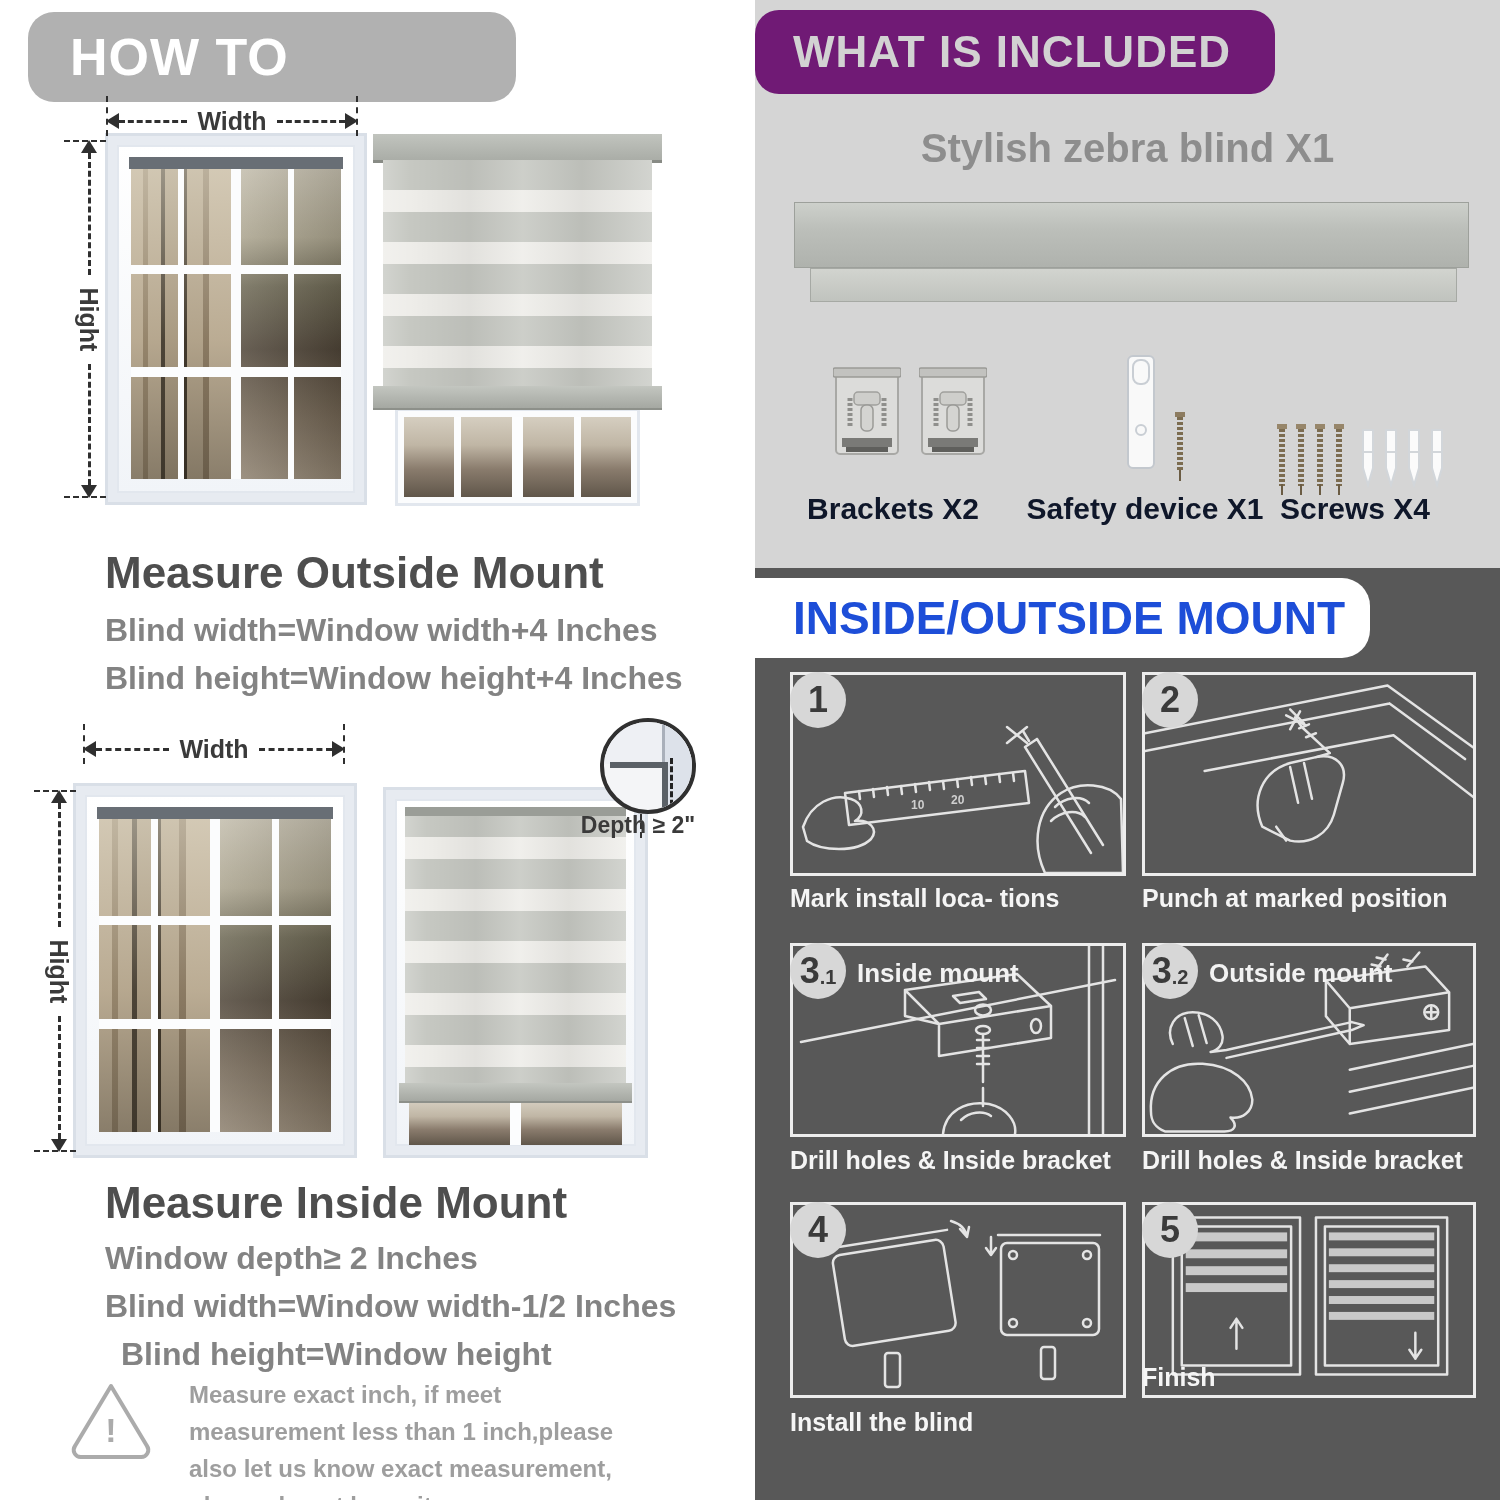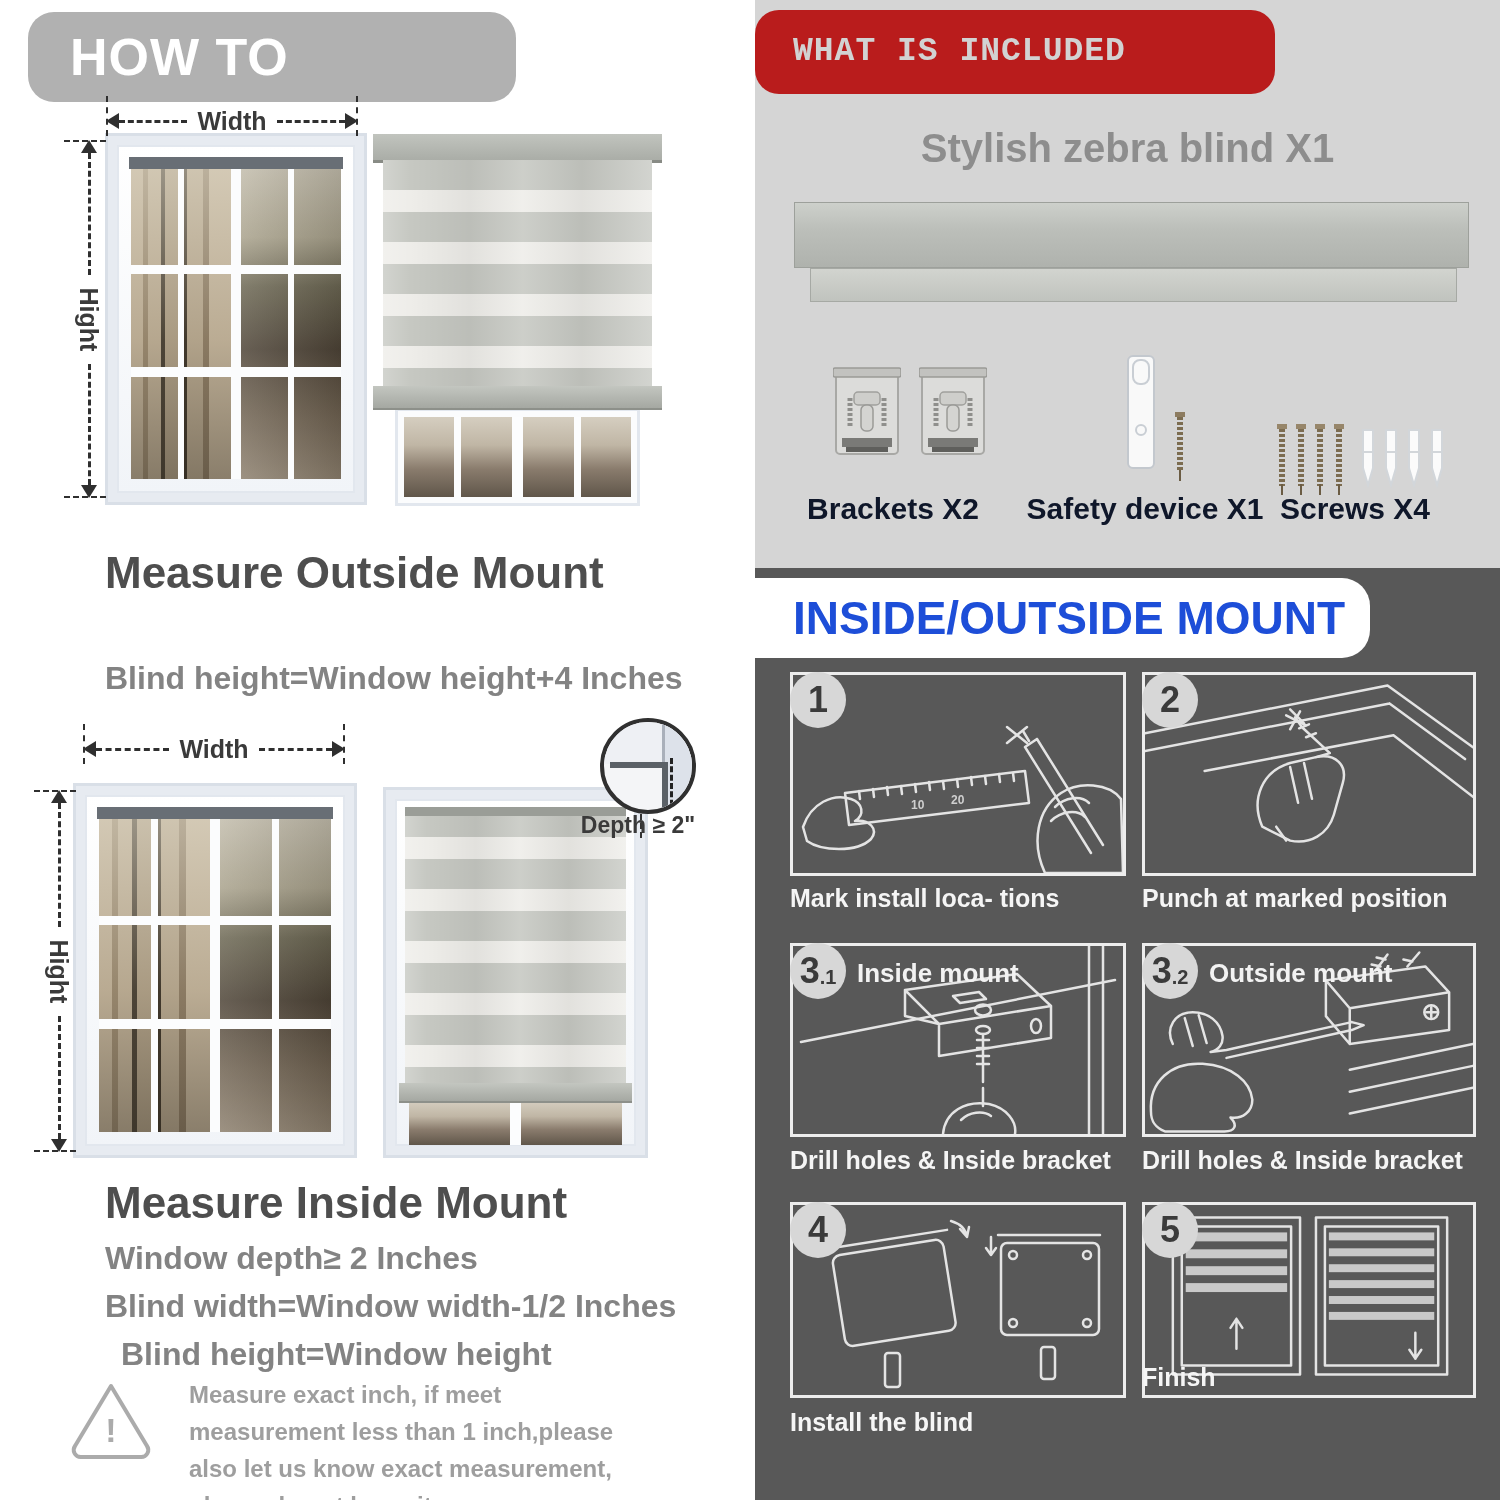--- a/index.html
+++ b/index.html
@@ -3,22 +3,22 @@
 <meta charset="utf-8">
 <style>
   html,body{margin:0;padding:0;background:#fff;}
   #page{position:relative;width:1500px;height:1500px;background:#ffffff;overflow:hidden;
         font-family:"Liberation Sans","DejaVu Sans",sans-serif;font-weight:bold;}
   .abs{position:absolute;}
 
   
   .hdr-left{left:28px;top:12px;width:488px;height:90px;background:#b1b1b1;border-radius:26px;
             color:#fff;font-size:52px;letter-spacing:1px;line-height:90px;padding-left:42px;box-sizing:border-box;}
-  .hdr-included{left:0;top:10px;width:520px;height:84px;background:#b91c1c;border-radius:24px;
-            color:#d2d2d2;font-size:33px;letter-spacing:1px;line-height:84px;padding-left:38px;box-sizing:border-box;font-family:Liberation Mono, monospace;}
+  .hdr-included{left:0;top:10px;width:520px;height:84px;background:#701a75;border-radius:24px;
+            color:#d2d2d2;font-size:44px;letter-spacing:1px;line-height:84px;padding-left:38px;box-sizing:border-box;}
   .hdr-mount{left:0;top:10px;width:615px;height:80px;background:#fff;border-radius:0 28px 28px 0;
             color:#1d4ed8;font-size:46px;line-height:80px;padding-left:38px;box-sizing:border-box;}
 
   
   .dim-h{display:flex;align-items:center;color:#3a3a3a;font-size:25px;}
   .dim-h .dash{flex:1;border-top:3px dashed #2f2f2f;height:0;}
   .dim-h .lbl{padding:0 10px;white-space:nowrap;}
   .ah-l{width:0;height:0;border:8px solid transparent;border-right:13px solid #2f2f2f;border-left:none;}
   .ah-r{width:0;height:0;border:8px solid transparent;border-left:13px solid #2f2f2f;border-right:none;}
   .tick-v{position:absolute;top:-10px;height:40px;border-left:2px dashed #2f2f2f;width:0;}
@@ -127,20 +127,21 @@
   <div class="abs" style="left:373px;top:134px;width:289px;height:372px;">
     <div class="under-frame" style="left:22px;right:22px;top:274px;height:98px;">
       <div class="under-glass glass-street"></div>
     </div>
     <div class="valance" style="left:0;right:0;top:0;height:26px;"></div>
     <div class="fabric" style="left:10px;right:10px;top:26px;height:234px;"></div>
     <div class="botrail" style="left:0;right:0;top:252px;height:22px;"></div>
   </div>
 
   <div class="abs sec-title" style="left:105px;top:548px;">Measure Outside Mount</div>
+  <div class="abs formula" style="left:105px;top:612px;">Blind width=Window width+4 Inches</div>
   <div class="abs formula" style="left:105px;top:660px;">Blind height=Window height+4 Inches</div>
 
   <div class="abs win" style="left:73px;top:783px;width:284px;height:375px;">
     <div class="win-frame"></div>
     <div class="win-strip"></div>
     <div class="win-glass">
       <div class="sash glass-bldg"></div>
       <div class="sash glass-tree"></div>
     </div>
   </div>

